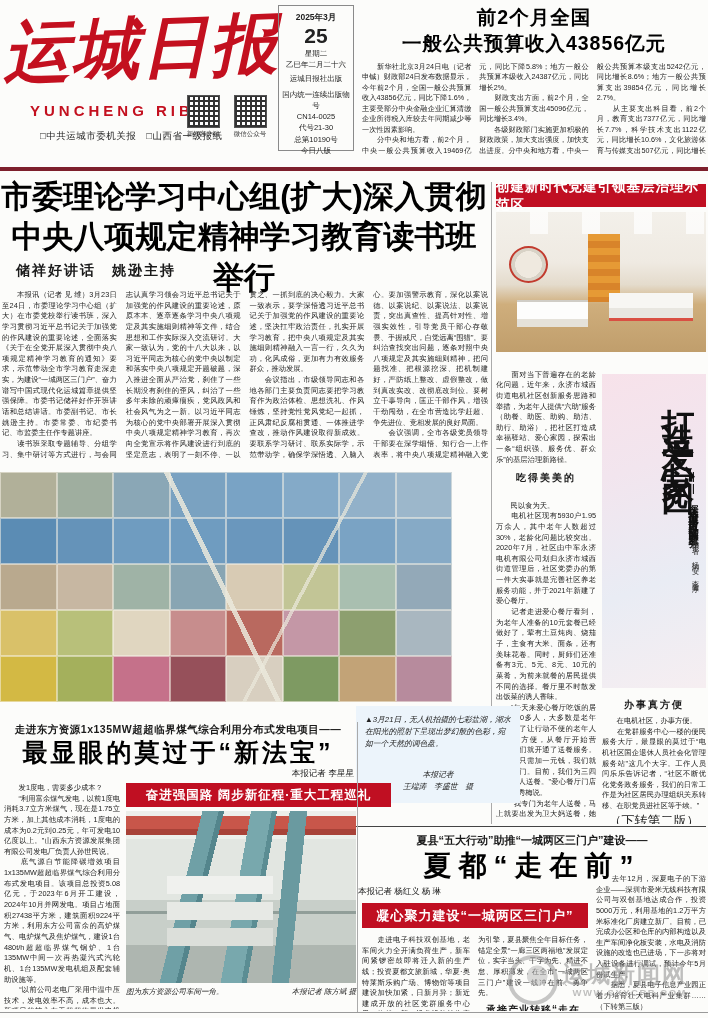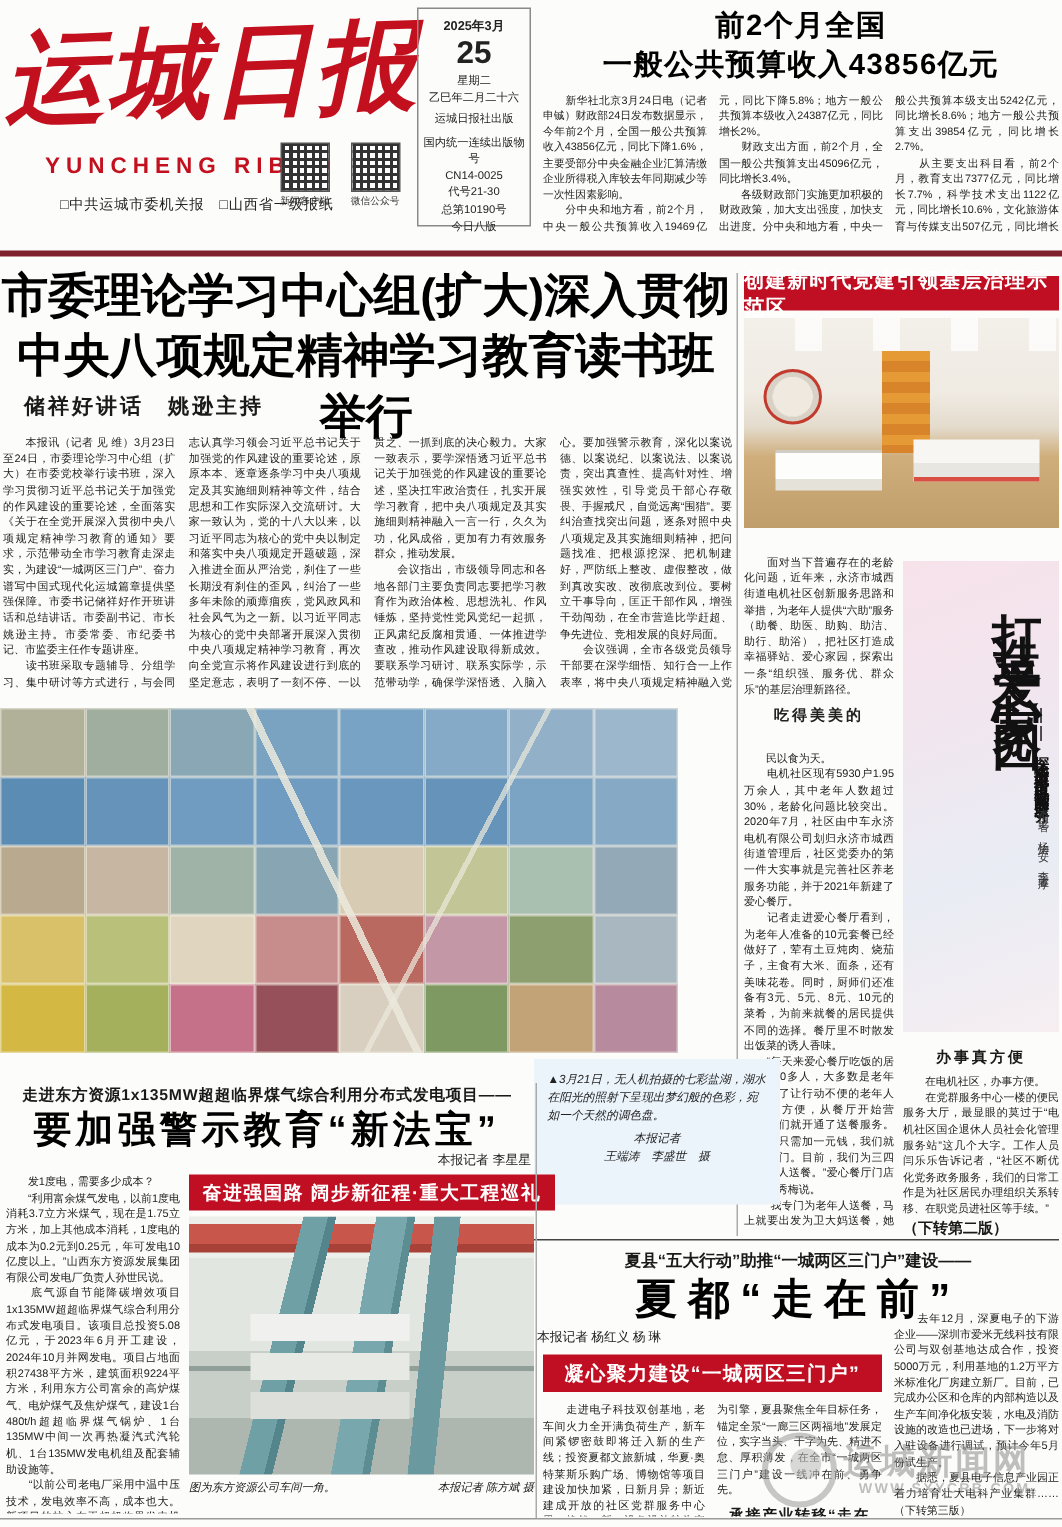--- a/index.html
+++ b/index.html
@@ -65,39 +65,39 @@
      box-shadow:inset 0 -3px 0 #d94f43;}
   .care-left{left:496px;top:359px;width:100px;height:462px;overflow:hidden;}
   .care-sec{font-size:10px;font-weight:bold;text-align:center;margin:6px 0 4px;letter-spacing:2px;}
   .pink-block{left:602px;top:374px;width:104px;height:314px;
      background:linear-gradient(160deg,#f7e2ea 0%,#f2e5ee 30%,#e9ecf4 65%,#f6eef1 100%);
      writing-mode:vertical-rl;display:flex;align-items:flex-start;padding:8px 6px;}
   .v-title{font-size:33px;font-weight:900;letter-spacing:15px;color:#111;margin-left:6px;}
   .v-sub{font-size:10px;font-weight:bold;letter-spacing:2px;margin-left:8px;color:#111;}
   .v-byline{font-size:7.5px;letter-spacing:3px;color:#333;margin-left:10px;}
   .care-right{left:602px;top:692px;width:104px;height:132px;overflow:hidden;}
-  .care-continued{text-align:left;font-size:10px;font-weight:bold;}
+  .care-continued{text-align:center;font-size:13px;}
 
   
   .photo-aerial{left:0;top:472px;width:452px;height:230px;overflow:hidden;background:#7ba3c2;}
   .mosaic{position:absolute;inset:0;display:grid;grid-template-columns:repeat(8,1fr);grid-template-rows:repeat(5,1fr);}
   .mosaic div{border:1px solid rgba(245,243,232,.55);}
   .photo-aerial::after{content:"";position:absolute;inset:0;
      background:linear-gradient(64deg,transparent 48.9%,rgba(235,233,220,.85) 48.9% 49.9%,transparent 49.9%),
                 linear-gradient(118deg,transparent 63.4%,rgba(235,233,220,.7) 63.4% 64.1%,transparent 64.1%);}
   .aerial-caption{left:356px;top:706px;width:164px;height:97px;background:#ecf4fb;padding:8px 9px;
      font-size:7.8px;font-style:italic;line-height:1.55;color:#222;}
-  .aerial-credit{margin-top:3px;text-align:center;white-space:pre-line;font-style:italic;}
+  .aerial-credit{margin-top:19px;text-align:center;white-space:pre-line;font-style:italic;}
 
   
   .energy-kicker{left:2px;top:723px;width:352px;font-size:10.5px;font-weight:bold;text-align:center;letter-spacing:.5px;}
   .energy-headline{left:2px;top:736px;width:352px;font-size:25px;font-weight:900;text-align:center;letter-spacing:3px;color:#000;}
   .energy-byline{left:2px;top:768px;width:352px;text-align:right;font-size:8.5px;font-family:"DejaVu Serif",serif;}
   .energy-left{left:4px;top:783px;width:116px;height:226px;overflow:hidden;}
-  .energy-banner{left:126px;top:783px;width:244px;height:24px;font-size:12.5px;letter-spacing:1px;}
+  .energy-banner{left:126px;top:783px;width:265px;height:24px;font-size:12.5px;letter-spacing:1px;}
   .photo-machinery{left:126px;top:811px;width:230px;height:172px;overflow:hidden;
      background:linear-gradient(180deg,#edefeb 0 16%,#e2e6e1 16% 52%,#c8cfc9 52% 78%,#aeb6b0 78% 100%);}
   .photo-machinery .beam{position:absolute;top:3%;left:0;right:0;height:11%;
      background:linear-gradient(180deg,#c8564a 0 70%,#a84238 70% 100%);}
   .photo-machinery .pipes{position:absolute;inset:0;
      background:linear-gradient(104deg,transparent 28%,#6fa0a6 28% 34%,#54858c 34% 36%,transparent 36%),
                 linear-gradient(100deg,transparent 48%,#78a8ad 48% 56%,#5b8d93 56% 58%,transparent 58%),
                 linear-gradient(96deg,transparent 66%,#6a9aa0 66% 73%,transparent 73%),
                 linear-gradient(180deg,transparent 58%,rgba(90,110,105,.5) 58% 60%,transparent 60%);}
   .photo-machinery .deck{position:absolute;left:18%;top:38%;width:46%;height:10%;
@@ -265,21 +265,21 @@
         <div style="background: rgb(183, 139, 157);"></div>
       </div>
   </div>
   <div class="abs aerial-caption">
     <span>▲3月21日，无人机拍摄的七彩盐湖，湖水在阳光的照射下呈现出梦幻般的色彩，宛如一个天然的调色盘。</span>
     <div class="aerial-credit">本报记者
 王端涛　李盛世　摄</div>
   </div>
 
   <div class="abs energy-kicker">走进东方资源1x135MW超超临界煤气综合利用分布式发电项目——</div>
-  <div class="abs energy-headline">要加强警示教育“新法宝”</div>
+  <div class="abs energy-headline">最显眼的莫过于“新法宝”</div>
   <div class="abs energy-byline">本报记者 李星星</div>
   <div class="abs energy-left sm prose">　　发1度电，需要多少成本？
 　　“利用富余煤气发电，以前1度电消耗3.7立方米煤气，现在是1.75立方米，加上其他成本消耗，1度电的成本为0.2元到0.25元，年可发电10亿度以上。”山西东方资源发展集团有限公司发电厂负责人孙世民说。
 　　底气源自节能降碳增效项目1x135MW超超临界煤气综合利用分布式发电项目。该项目总投资5.08亿元，于2023年6月开工建设，2024年10月并网发电。项目占地面积27438平方米，建筑面积9224平方米，利用东方公司富余的高炉煤气、电炉煤气及焦炉煤气，建设1台480t/h超超临界煤气锅炉、1台135MW中间一次再热凝汽式汽轮机、1台135MW发电机组及配套辅助设施等。
 　　“以前公司老电厂采用中温中压技术，发电效率不高，成本也大。新项目的核心在于超超临界发电机组，它的出力可以超额定负荷10%以上，达到150MW，是最为先进的发电技术，也是针对焦化、钢企煤气利用最为节能的机组。（下转第三版）</div>
   <div class="abs red-banner energy-banner">奋进强国路 阔步新征程·重大工程巡礼</div>
 
   <div class="abs photo-machinery">
     <div class="beam"></div>
     <div class="pipes"></div>

